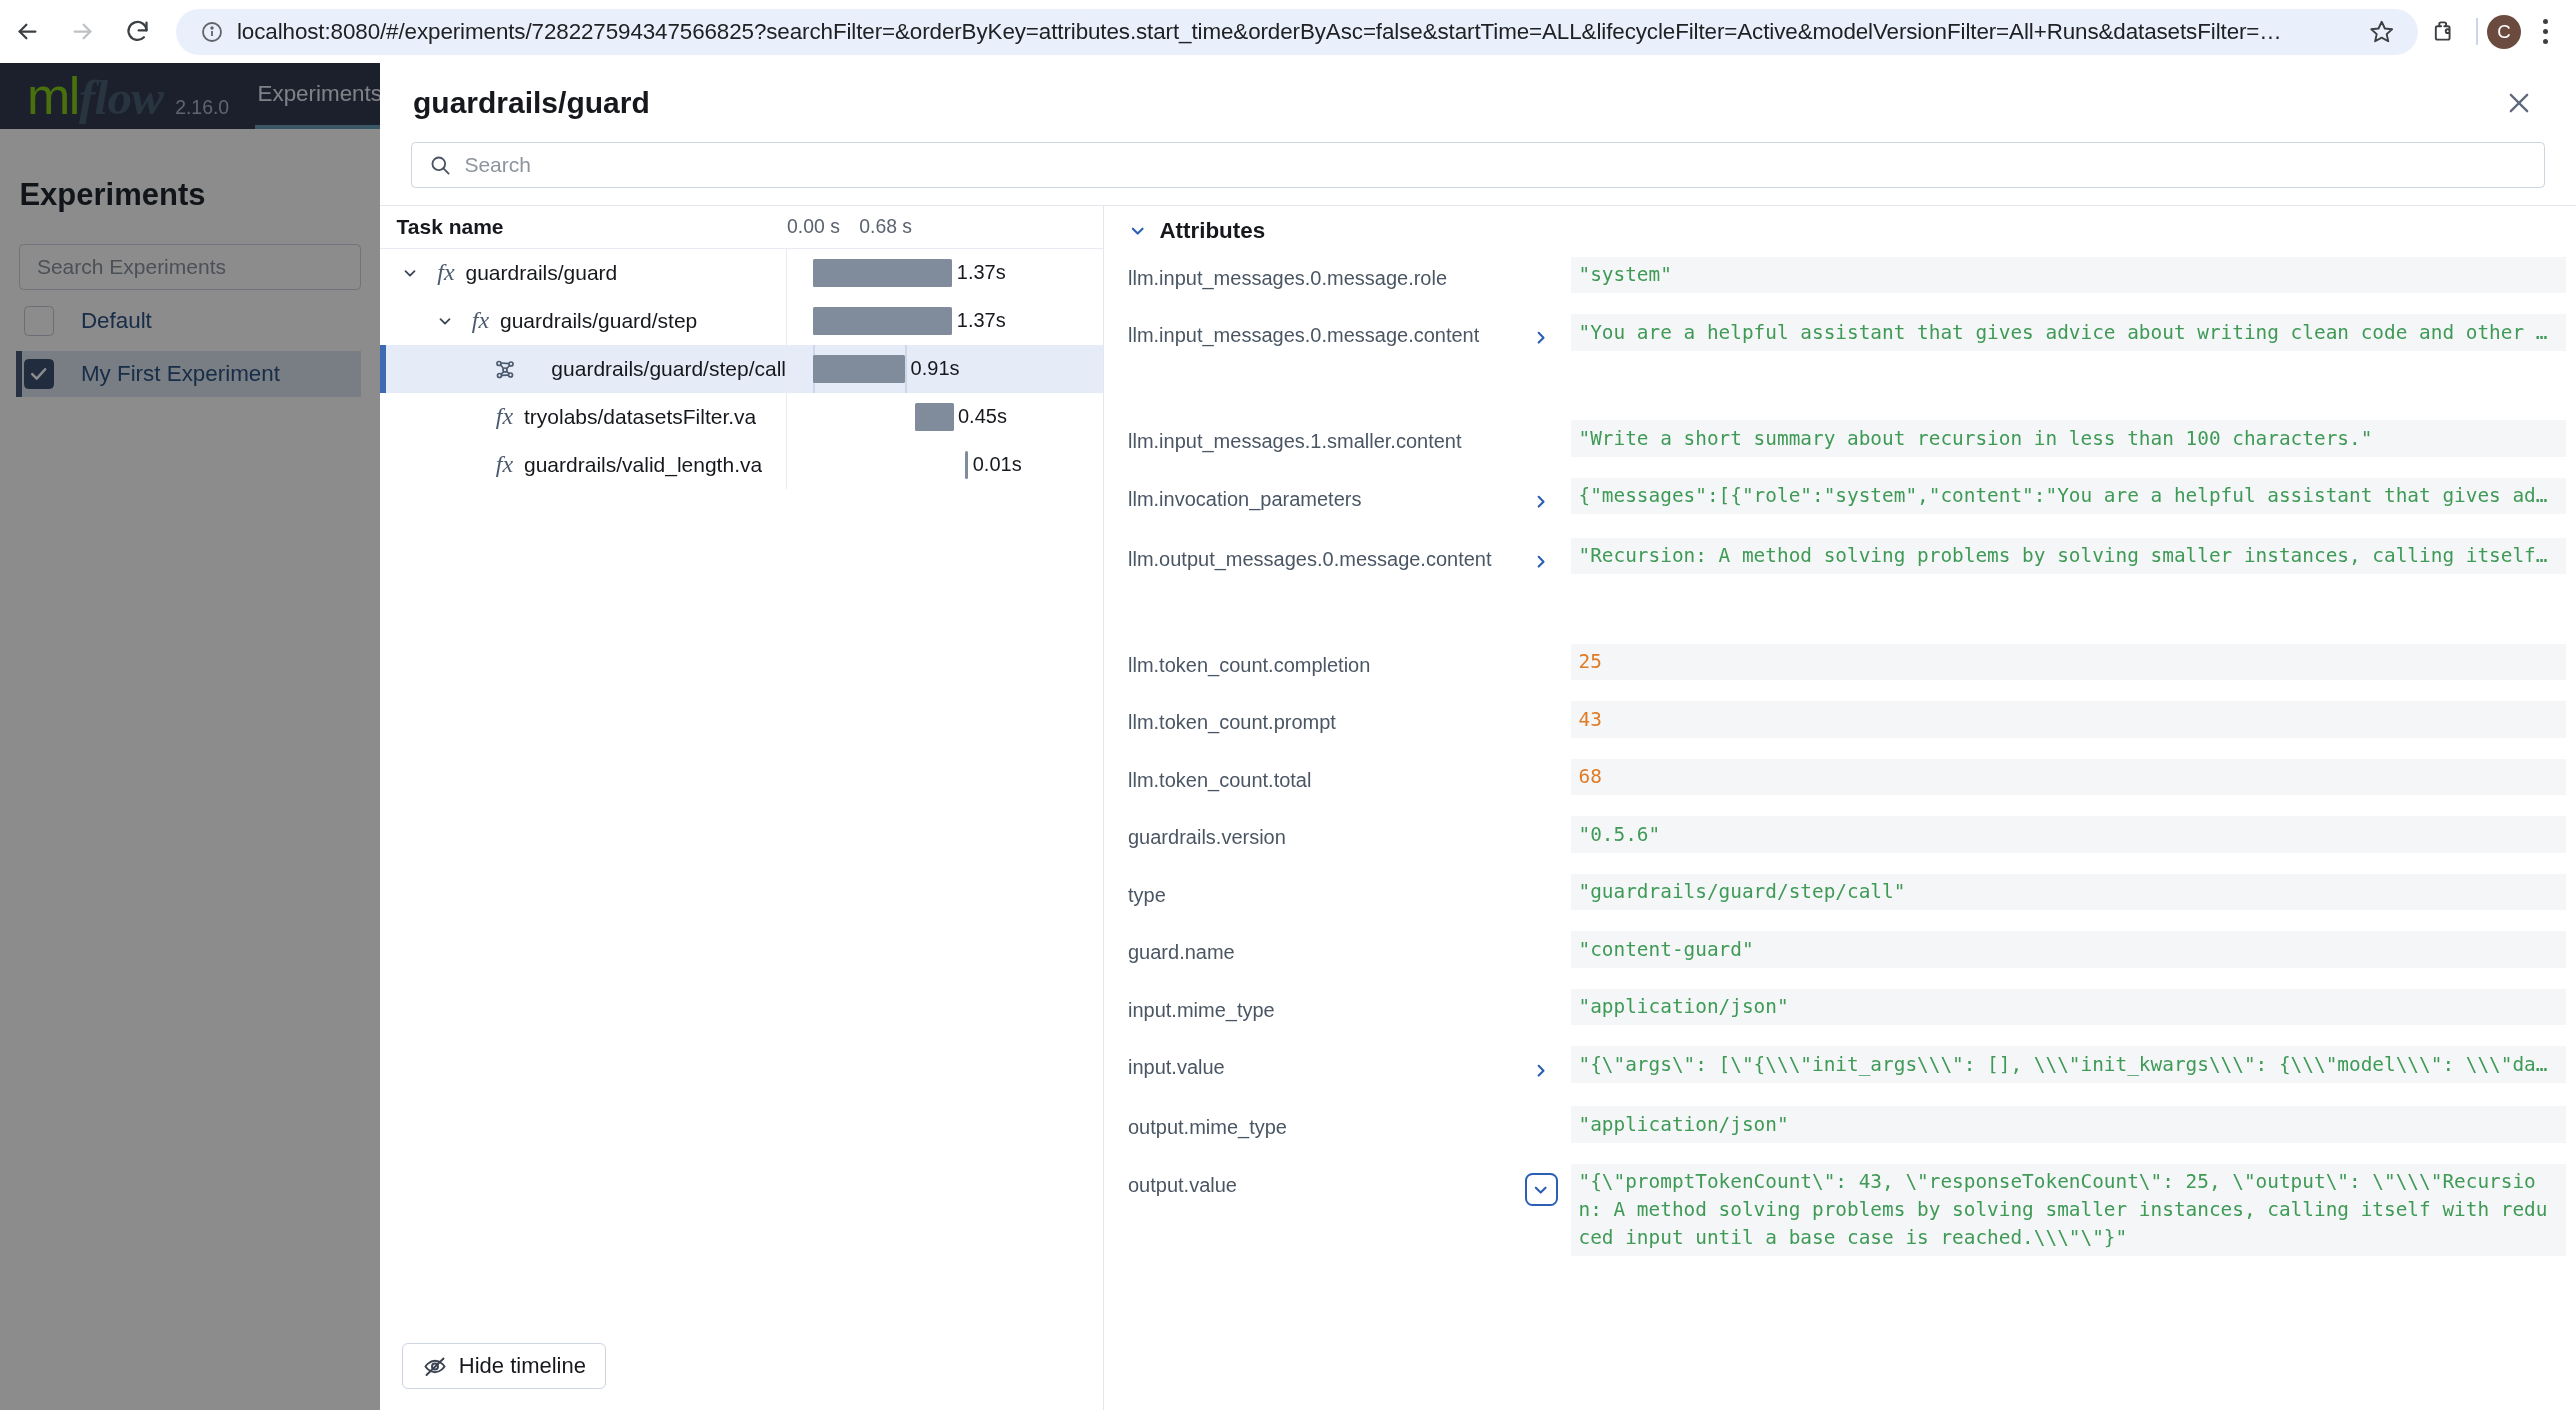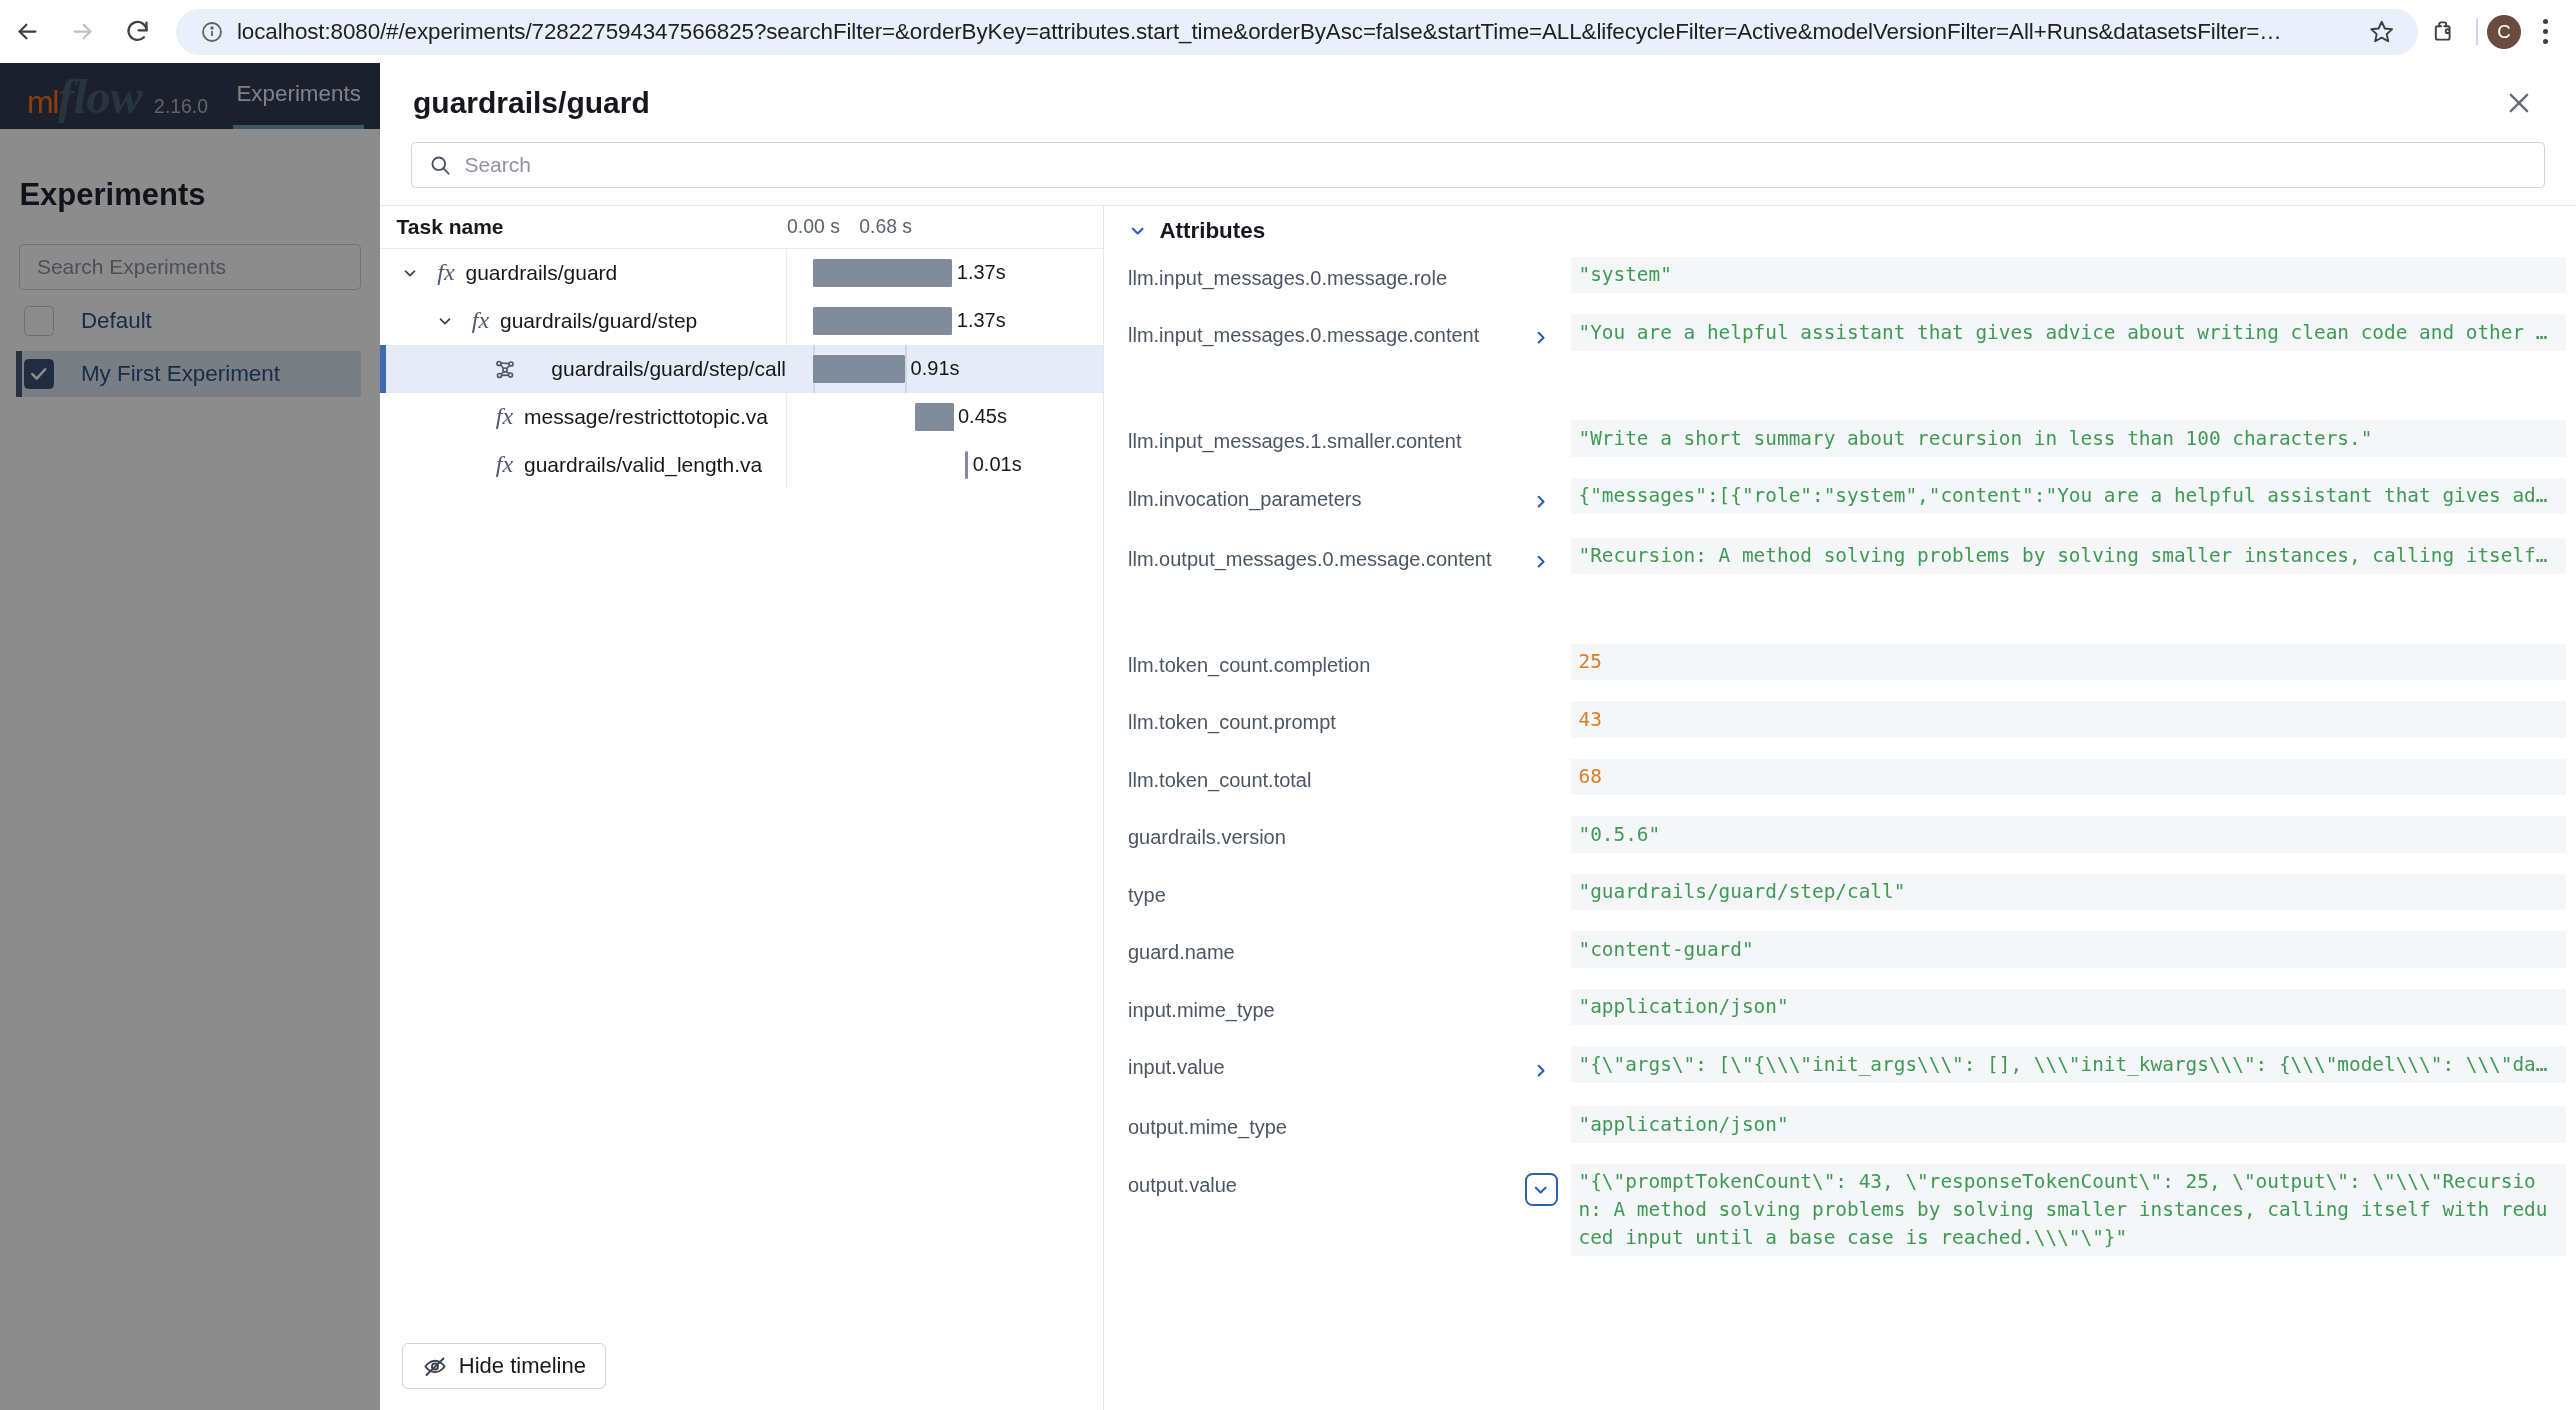--- a/index.html
+++ b/index.html
@@ -71,21 +71,21 @@
   #app { position: absolute; top: 63px; left: 0; width: 2576px; height: 1348px; background:#fff; }
   #app-header {
     position: absolute; top:0; left:0; width: 2576px; height: 66px;
     background: #343b52;
     display: flex; align-items: center;
   }
   #mlflow-logo {
     margin-left: 27px;
     display: flex; align-items: baseline;
   }
-  .logo-ml { font-family:"Liberation Sans",sans-serif; font-size:32px; font-weight:400; color:#f97316; letter-spacing:-1.5px;}
+  .logo-ml { font-family:"Liberation Sans",sans-serif; font-size:52px; font-weight:400; color:#84cc16; letter-spacing:-1.5px;}
   .logo-flow { font-family:"Liberation Serif",serif; font-style: italic; font-size:49px; font-weight:700; color:#4a6073; letter-spacing:-0.7px; }
   .logo-version { font-size:19.4px; color:#aeb6c6; margin-left:12px; }
   #nav-tabs { display:flex; align-items:center; height:66px; margin-left:25.4px; }
   .nav-tab {
     height:66px; display:flex; align-items:center;
     font-size:22.4px; color:#c7cedd; padding: 0 3px;
     border-bottom: 4.5px solid transparent;
   }
   .nav-tab.active { color:#e8ecf4; border-bottom-color:#6b9fb8; }
 
@@ -384,21 +384,21 @@
             <span class="tl-bar" style="left:2%;width:31.2%;"></span>
             <span class="tl-dur" style="left:35%;">0.91s</span>
           </div>
         </div>
 
         <div class="trace-row">
           <div class="tr-name" style="padding-left:105px;">
             <span class="tr-icon">
                 <span class="fx">fx</span>
               </span>
-            <span class="tr-label">message/restricttotopic.va</span>
+            <span class="tr-label">tryolabs/datasetsFilter.va</span>
           </div>
           <div class="tr-timeline">
             <span class="tl-bar" style="left:36.5%;width:13%;"></span>
             <span class="tl-dur" style="left:51%;">0.45s</span>
           </div>
         </div>
 
         <div class="trace-row">
           <div class="tr-name" style="padding-left:105px;">
             <span class="tr-icon">

